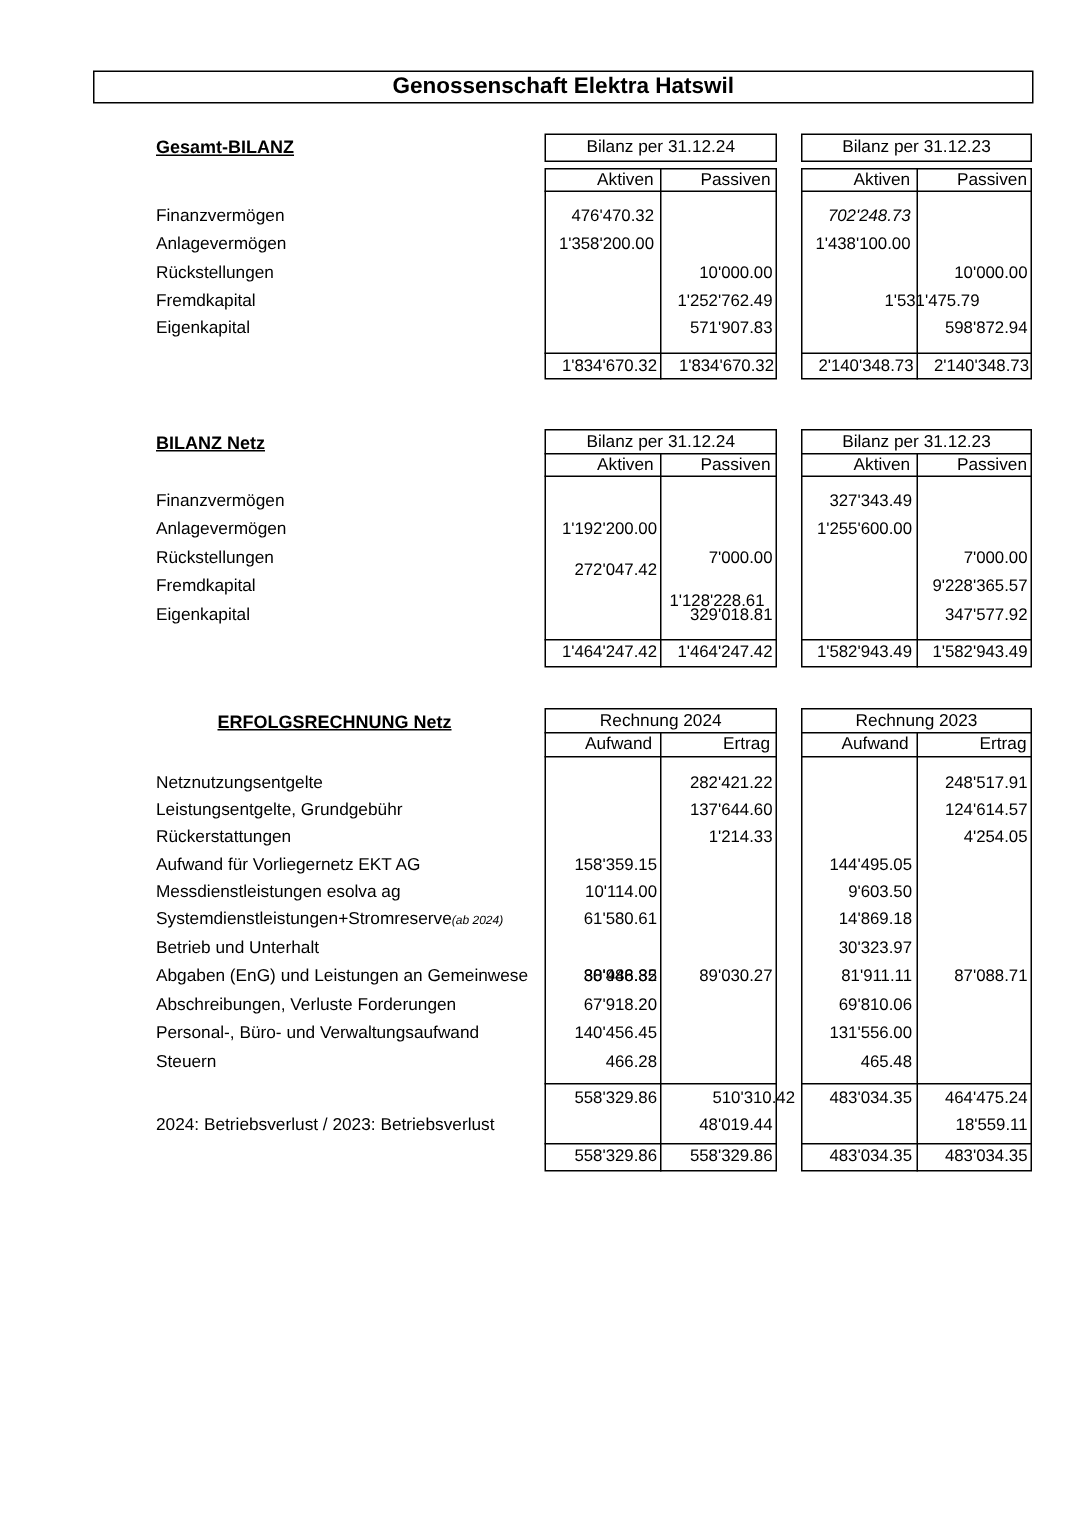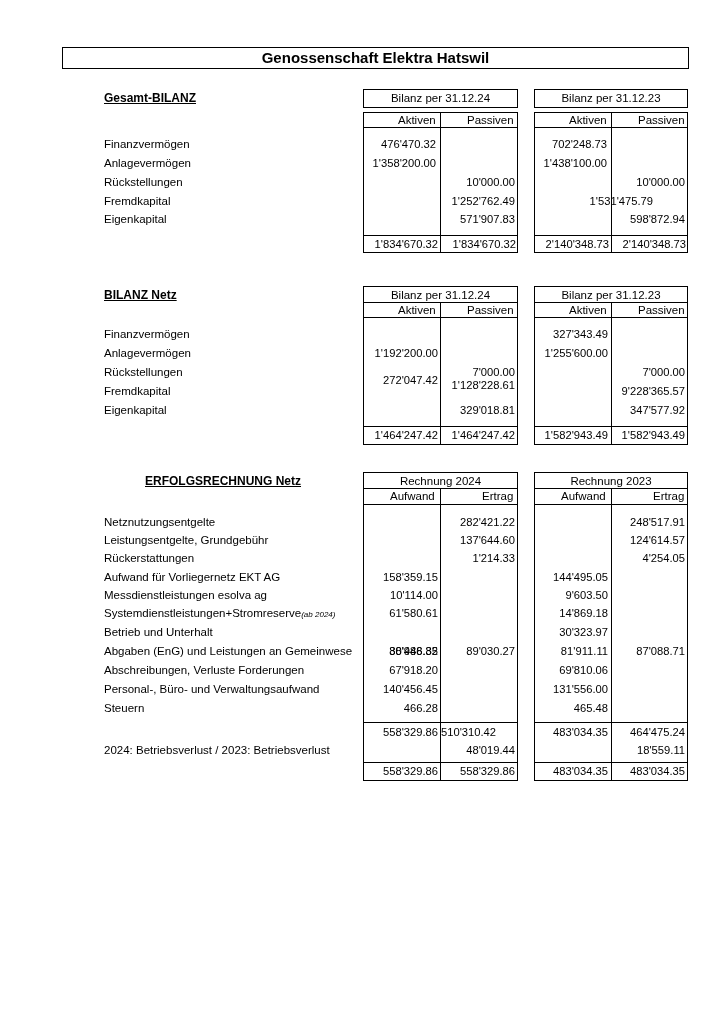--- a/index.html
+++ b/index.html
@@ -41,21 +41,21 @@
 <div class="vline" style="left:611px; top:112px; height:141px;"></div>
 <div class="hline" style="left:534px; top:127px; width:154px;"></div>
 <div class="hline" style="left:534px; top:235px; width:154px;"></div>
 <div class="sub" style="left:569px; top:113px;">Aktiven</div>
 <div class="sub" style="left:638px; top:113px;">Passiven</div>
 
 <div>
   <div class="label" style="top:138px;">Finanzvermögen</div>
   <div class="val" style="left:363px; width:73px; top:138px;">476'470.32</div>
   <div class="val" style="left:441px; width:74px; top:138px;"></div>
-  <div class="val" style="left:534px; width:73px; top:138px;">702'248.73</div>
+  <div class="val" style="left:534px; width:73px; top:138px;font-style:italic;">702'248.73</div>
   <div class="val" style="left:612px; width:73px; top:138px;"></div>
 </div>
 <div>
   <div class="label" style="top:157px;">Anlagevermögen</div>
   <div class="val" style="left:363px; width:73px; top:157px;">1'358'200.00</div>
   <div class="val" style="left:441px; width:74px; top:157px;"></div>
   <div class="val" style="left:534px; width:73px; top:157px;">1'438'100.00</div>
   <div class="val" style="left:612px; width:73px; top:157px;"></div>
 </div>
 <div>
@@ -123,21 +123,21 @@
 <div>
   <div class="label" style="top:366px;">Rückstellungen</div>
   <div class="val" style="left:363px; width:75px; top:366px;"></div>
   <div class="val" style="left:441px; width:74px; top:366px;">7'000.00</div>
   <div class="val" style="left:534px; width:74px; top:366px;"></div>
   <div class="val" style="left:612px; width:73px; top:366px;">7'000.00</div>
 </div>
 <div>
   <div class="label" style="top:385px;">Fremdkapital</div>
   <div class="val" style="left:363px; width:75px; top:385px;"></div>
-  <div class="val" style="left:441px; width:74px; top:379px;">1'128'228.61</div>
+  <div class="val" style="left:441px; width:74px; top:395px;text-align:center;">1'128'228.61</div>
   <div class="val" style="left:534px; width:74px; top:385px;"></div>
   <div class="val" style="left:612px; width:73px; top:385px;">9'228'365.57</div>
 </div>
 <div>
   <div class="label" style="top:404px;">Eigenkapital</div>
   <div class="val" style="left:363px; width:75px; top:404px;"></div>
   <div class="val" style="left:441px; width:74px; top:404px;">329'018.81</div>
   <div class="val" style="left:534px; width:74px; top:404px;"></div>
   <div class="val" style="left:612px; width:73px; top:404px;">347'577.92</div>
 </div>
@@ -243,21 +243,21 @@
 <div>
   <div class="label" style="top:702px;">Steuern</div>
   <div class="val" style="left:363px; width:75px; top:702px;">466.28</div>
   <div class="val" style="left:441px; width:74px; top:702px;"></div>
   <div class="val" style="left:534px; width:74px; top:702px;">465.48</div>
   <div class="val" style="left:612px; width:73px; top:702px;"></div>
 </div>
 
 <div>
   <div class="val" style="left:363px; width:75px; top:726px;">558'329.86</div>
-  <div class="val" style="left:422px; width:74px; top:726px;">510'310.42</div>
+  <div class="val" style="left:456px; width:74px; top:726px;">510'310.42</div>
   <div class="val" style="left:534px; width:74px; top:726px;">483'034.35</div>
   <div class="val" style="left:612px; width:73px; top:726px;">464'475.24</div>
 </div>
 
 <div>
   <div class="label" style="top:744px;">2024: Betriebsverlust / 2023: Betriebsverlust</div>
   <div class="val" style="left:363px; width:75px; top:744px;"></div>
   <div class="val" style="left:441px; width:74px; top:744px;">48'019.44</div>
   <div class="val" style="left:534px; width:74px; top:744px;"></div>
   <div class="val" style="left:612px; width:73px; top:744px;">18'559.11</div>

